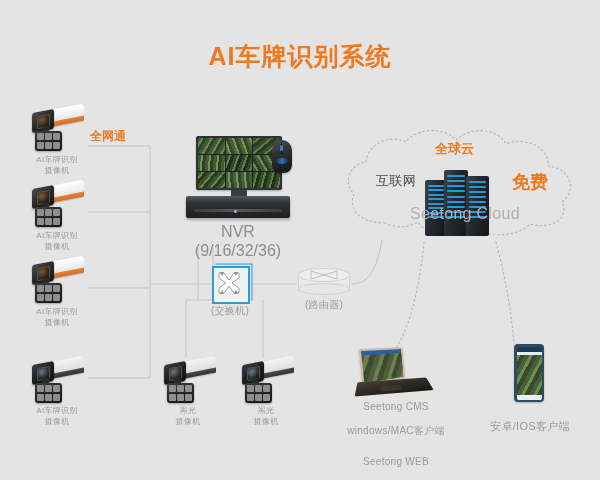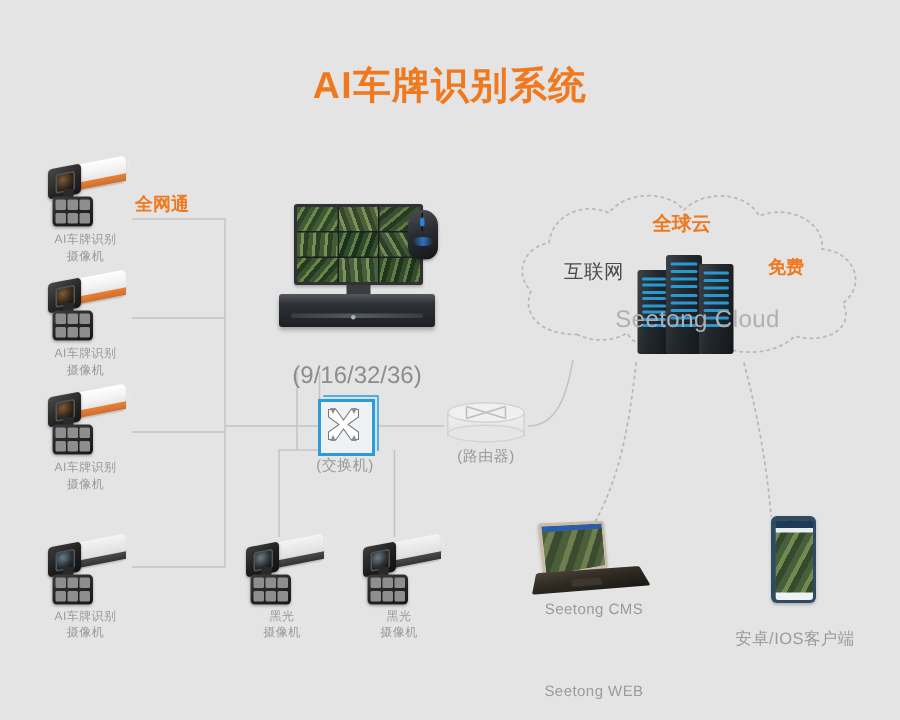--- a/index.html
+++ b/index.html
@@ -308,21 +308,21 @@
           <i></i>
           <i></i>
           <i></i>
           <i></i>
         </div>
     </div>
   </div>
 
   <div class="hl" style="left:435px;top:140px;font-size:13px;">全球云</div>
   <div class="cap" style="left:366px;top:175px;width:60px;font-size:13px;color:#4a4a4a;font-weight:400;">互联网</div>
-  <div class="hl" style="left:512px;top:170px;font-size:12px;">免费</div>
+  <div class="hl" style="left:512px;top:170px;font-size:18px;">免费</div>
   <div class="cap" style="left:395px;top:208px;width:140px;font-size:16px;color:#b0b0b0;">Seetong Cloud</div>
 
   <div class="cam" style="left:26px;top:106px;">
     <div class="tail"></div>
       <div class="body"></div>
       <div class="bodyshade"></div>
     <div class="lensblk"></div>
       <div class="lens"></div>
       <div class="mount"></div>
     <div class="led"></div>
@@ -461,20 +461,21 @@
   <div class="mouse" style="left:272px;top:140px;">
     <div class="split"></div>
       <div class="wheel"></div>
       <div class="glow"></div>
   </div>
 
   <div class="nvr" style="left:186px;top:196px;">
     <div class="strip"></div>
       <div class="dot"></div>
   </div>
+  <div class="cap big" style="left:186px;top:222px;width:104px;">NVR</div>
   <div class="cap big" style="left:176px;top:241px;width:124px;">(9/16/32/36)</div>
 
   <div class="switch" style="left:212px;top:266px;">
     <div class="cube"></div>
     <svg class="x" viewBox="0 0 26 26">
       <g fill="#ffffff" stroke="#7a7a7a" stroke-width="0.7">
         <path d="M3 3 L8 3 L13 10 L18 3 L23 3 L23 8 L16 13 L23 18 L23 23 L18 23 L13 16 L8 23 L3 23 L3 18 L10 13 L3 8 Z"></path>
       </g>
       <g fill="#8d8d8d">
         <path d="M4 2 L8 2 L6 6 Z"></path>
@@ -503,20 +504,21 @@
 
   <div class="laptop" style="left:355px;top:348px;">
     <div class="screen">
         <div class="img"></div>
       </div>
     <div class="base"></div>
     <div class="pad"></div>
   </div>
   <div class="cap mid" style="left:340px;top:400px;width:112px;">Seetong CMS</div>
   <div class="cap mid" style="left:340px;top:411px;width:112px;margin-top:44px;">Seetong WEB</div>
+  <div class="cap mid" style="left:334px;top:424px;width:124px;">windows/MAC客户端</div>
 
   <div class="phone" style="left:514px;top:344px;">
     <div class="scr">
         <div class="bar"></div>
         <div class="bar2"></div>
         <div class="foot"></div>
       </div>
   </div>
   <div class="cap mid" style="left:482px;top:420px;width:96px;font-size:11px;">安卓/IOS客户端</div>
 

